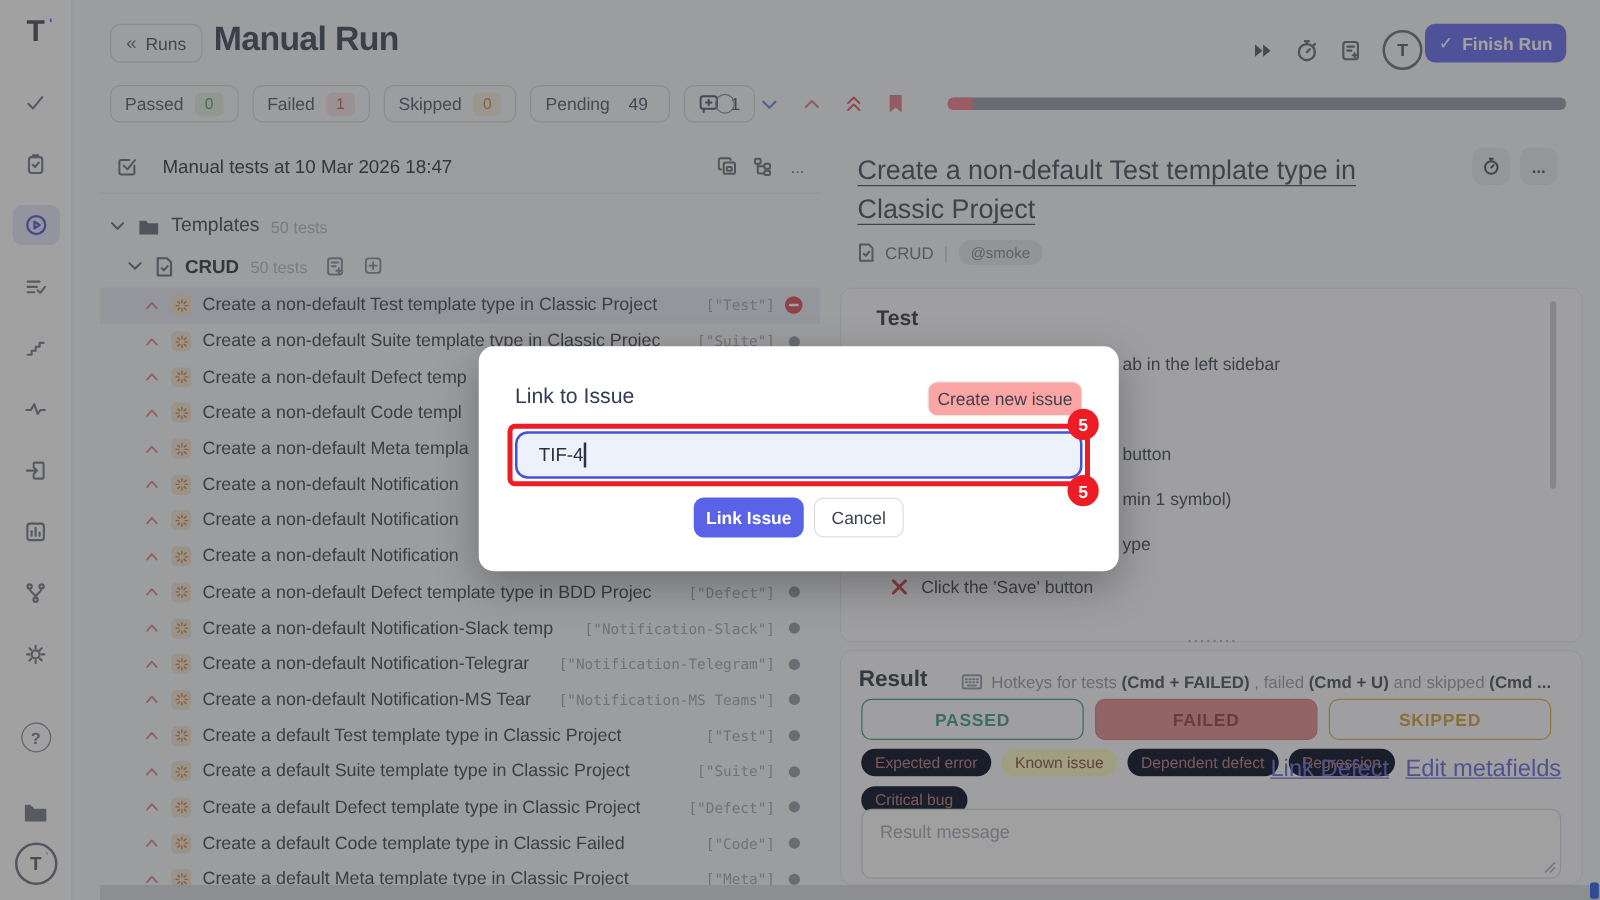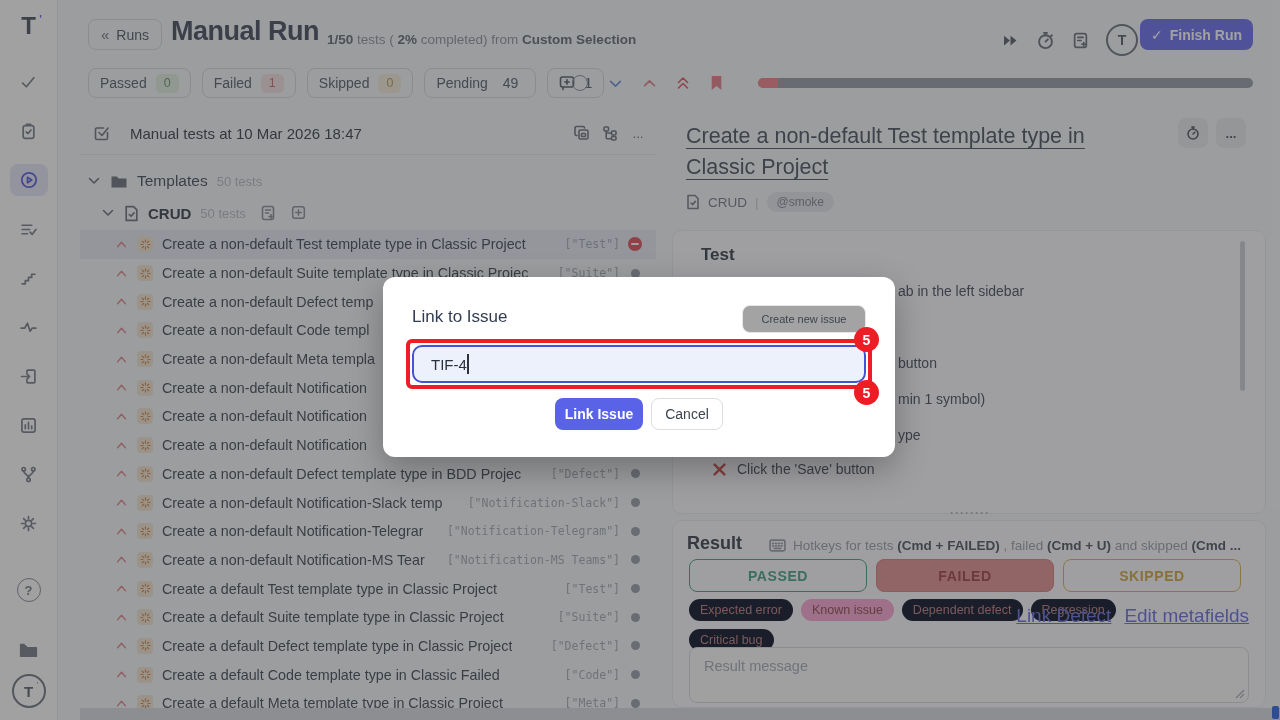--- a/index.html
+++ b/index.html
@@ -93,39 +93,39 @@
   #res-h{position:absolute;left:14px;top:12px;font-size:18px;font-weight:700;color:#3e454f}
   #hotkeys{position:absolute;left:96px;top:17px;right:10px;font-size:13.5px;color:#9ba1aa;white-space:nowrap;overflow:hidden;display:flex;align-items:center;gap:7px}
   #hotkeys b{color:#535a64}
   #status-row{position:absolute;left:16px;top:38px;display:flex;gap:9px}
   .stbtn{width:178px;height:33px;border-radius:8px;font-size:14px;font-weight:700;letter-spacing:.6px;background:transparent;cursor:pointer;font-family:inherit}
   #st-pass{border:1.5px solid #49a184;color:#4aa486}
   #st-fail{border:1px solid #d98484;background:#e39393;color:#a34848}
   #st-skip{border:1.5px solid #ddb554;color:#d2a945}
   #chips{position:absolute;left:16px;top:78px;width:480px;display:flex;flex-wrap:wrap;gap:8px}
   .chip{height:22px;border-radius:12px;padding:0 11px;display:flex;align-items:center;font-size:12.5px;background:#0f172a;color:#bd8181;cursor:pointer}
-  .chip.filled{background:#f9a8d4;color:#8e5151}
+  .chip.filled{background:#fef9c3;color:#8e5151}
   #res-links{position:absolute;right:16px;top:84px;display:flex;gap:13px;font-size:19px}
   #res-links a{color:#6d73da;text-decoration:underline;cursor:pointer}
   #res-msg{position:absolute;left:16px;right:16px;top:126px;height:56px;border:1px solid #d8dbdf;border-radius:8px;background:#fdfdfe;
            resize:none;font-family:inherit;font-size:14.5px;color:#474e58;padding:10px 14px;box-sizing:border-box;outline:none}
   #res-msg::placeholder{color:#a8aeb6}
   #resize-h{position:absolute;right:20px;top:168px;color:#a8aeb6}
 
   #bottom-strip{position:absolute;left:80px;right:0;bottom:0;height:12px;background:#dcdee1}
   #blue-thumb{position:absolute;right:1px;bottom:1px;width:7px;height:13px;border-radius:2px;background:#3566e0}
 
   
   #dim{position:absolute;inset:0;background:rgba(42,42,44,.44);z-index:40}
   #modal-layer{position:absolute;inset:0;z-index:50}
   #modal{position:absolute;left:383px;top:277px;width:512px;height:180px;background:#fff;border-radius:12px;
          box-shadow:0 12px 34px rgba(0,0,0,.28)}
   #m-title{position:absolute;left:29px;top:30px;font-size:17px;font-weight:500;color:#323c52}
-  #m-create{position:absolute;left:359px;top:28px;width:124px;height:28px;background:#a3a3a3;border:1px solid #e5e6e9;border-radius:8px;
-            font-size:11px;color:#3c434f;cursor:pointer;font-family:inherit}
+  #m-create{position:absolute;left:359px;top:28px;width:124px;height:28px;background:#fca5a5;border:1px solid #e5e6e9;border-radius:8px;
+            font-size:14px;color:#3c434f;cursor:pointer;font-family:inherit}
   #m-input{position:absolute;left:29px;top:68px;width:454px;height:38px;box-sizing:border-box;background:#edf1fc;border:2px solid #4353d6;
            border-radius:10px;font-size:15px;color:#2a3240;padding:0 0 0 17px;font-family:inherit;outline:none}
   #caret{position:absolute;left:84px;top:77px;width:1.5px;height:20px;background:#2b3340}
   #m-link{position:absolute;left:172px;top:121px;width:88px;height:32px;background:#5a62e8;border:none;border-radius:8px;color:#fff;
           font-size:14px;font-weight:600;cursor:pointer;font-family:inherit}
   #m-cancel{position:absolute;left:268px;top:121px;width:72px;height:32px;background:#fff;border:1px solid #dbdde2;border-radius:8px;
             color:#3c434f;font-size:14px;cursor:pointer;font-family:inherit}
   #anno-rect{position:absolute;left:406px;top:339px;width:466px;height:50px;box-sizing:border-box;border:4px solid #ee1c24;border-radius:6px}
   .anno-badge{position:absolute;width:25px;height:25px;border-radius:50%;background:#ee1c24;color:#fff;font-size:14px;font-weight:700;
               display:flex;align-items:center;justify-content:center}
@@ -226,21 +226,20 @@
         </div>
       <div class="tcircle">T<i>'</i></div>
     </div>
   </aside>
 
   <button id="runs-btn">
     <span class="lg">«</span>
     <span>Runs</span>
   </button>
   <div id="page-title">Manual Run</div>
-  <div id="subtitle"><b>1/50</b><span> tests ( </span><b>2%</b><span> completed) from </span><b>Custom Selection</b></div>
 
   <div id="hdr-icons">
     <span>
         <svg width="17" height="13" viewBox="0 0 14 12">
           <path d="M1 1.5L6.5 6 1 10.5zM7 1.5L12.5 6 7 10.5z" fill="#5c636d"></path>
         </svg>
       </span>
     <span>
         <svg class="ic" width="19" height="19" viewBox="0 0 16 16">
           <circle cx="8" cy="9" r="5.4"></circle>

